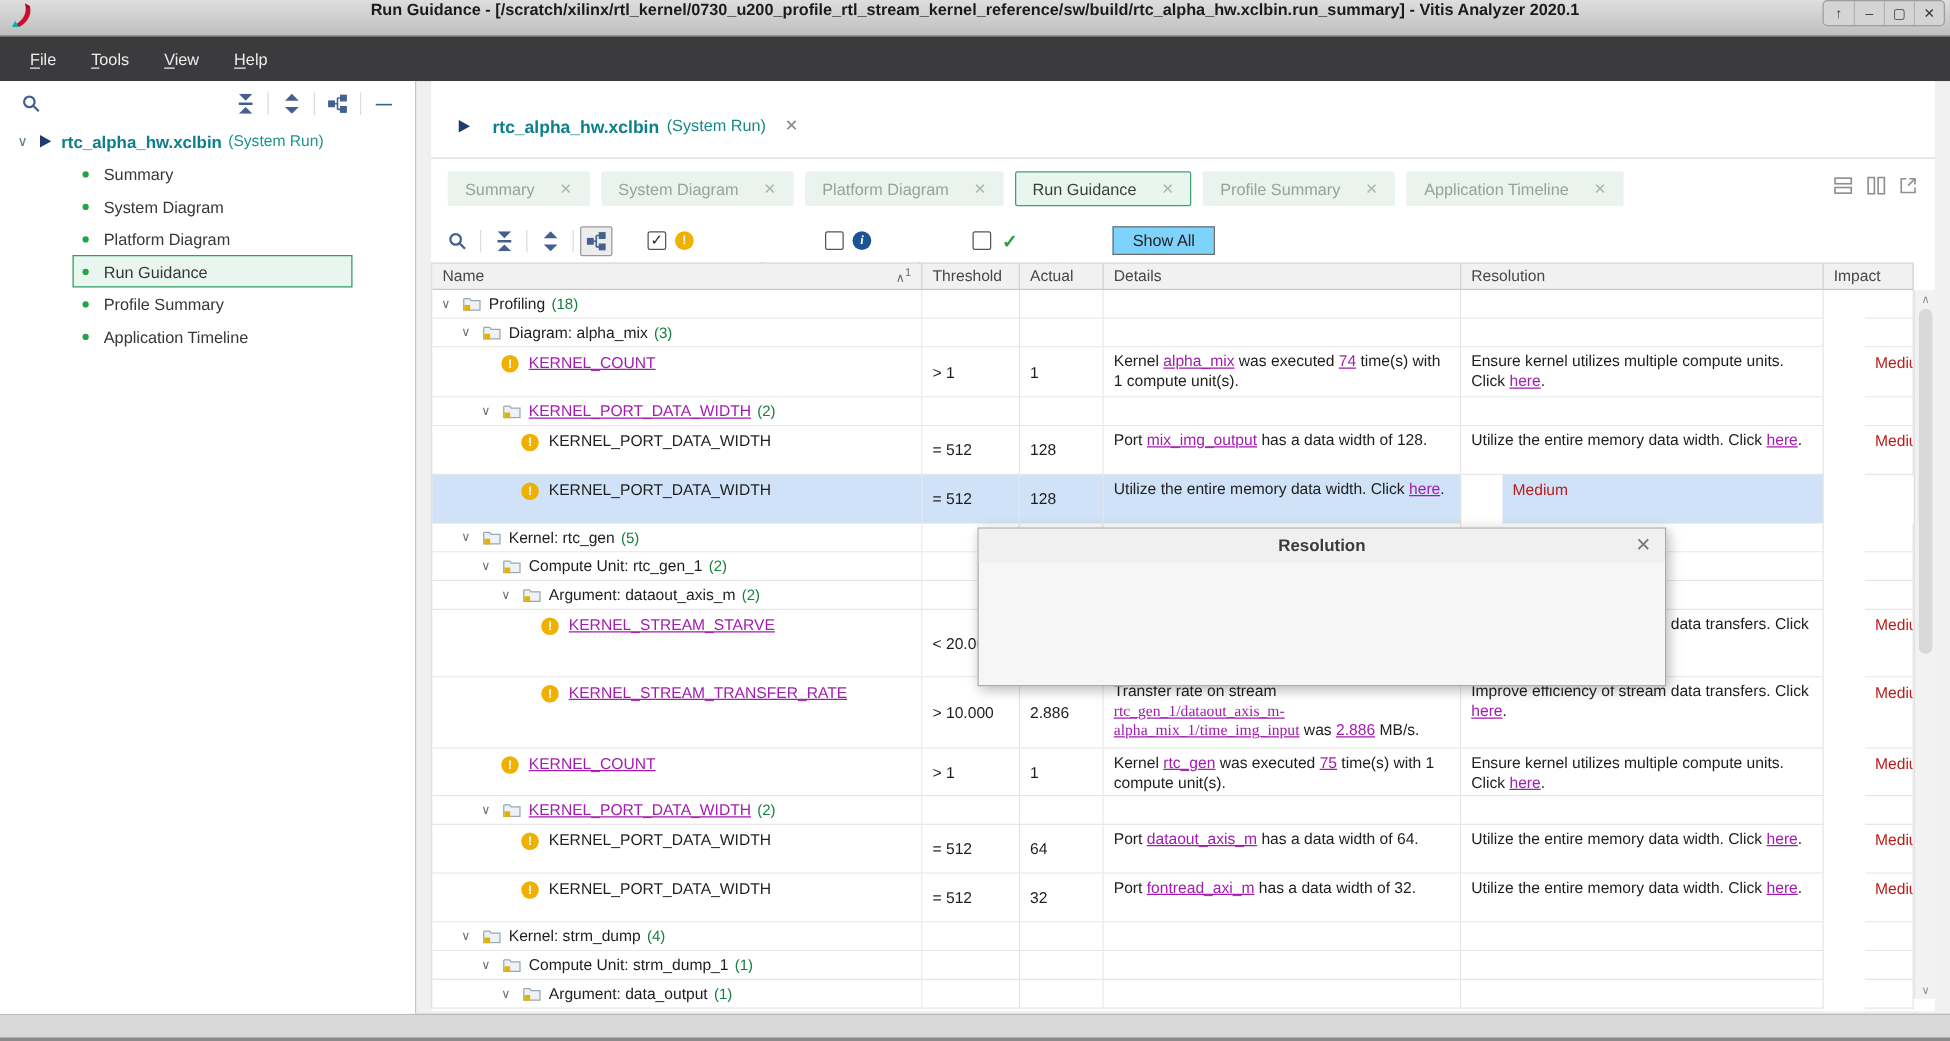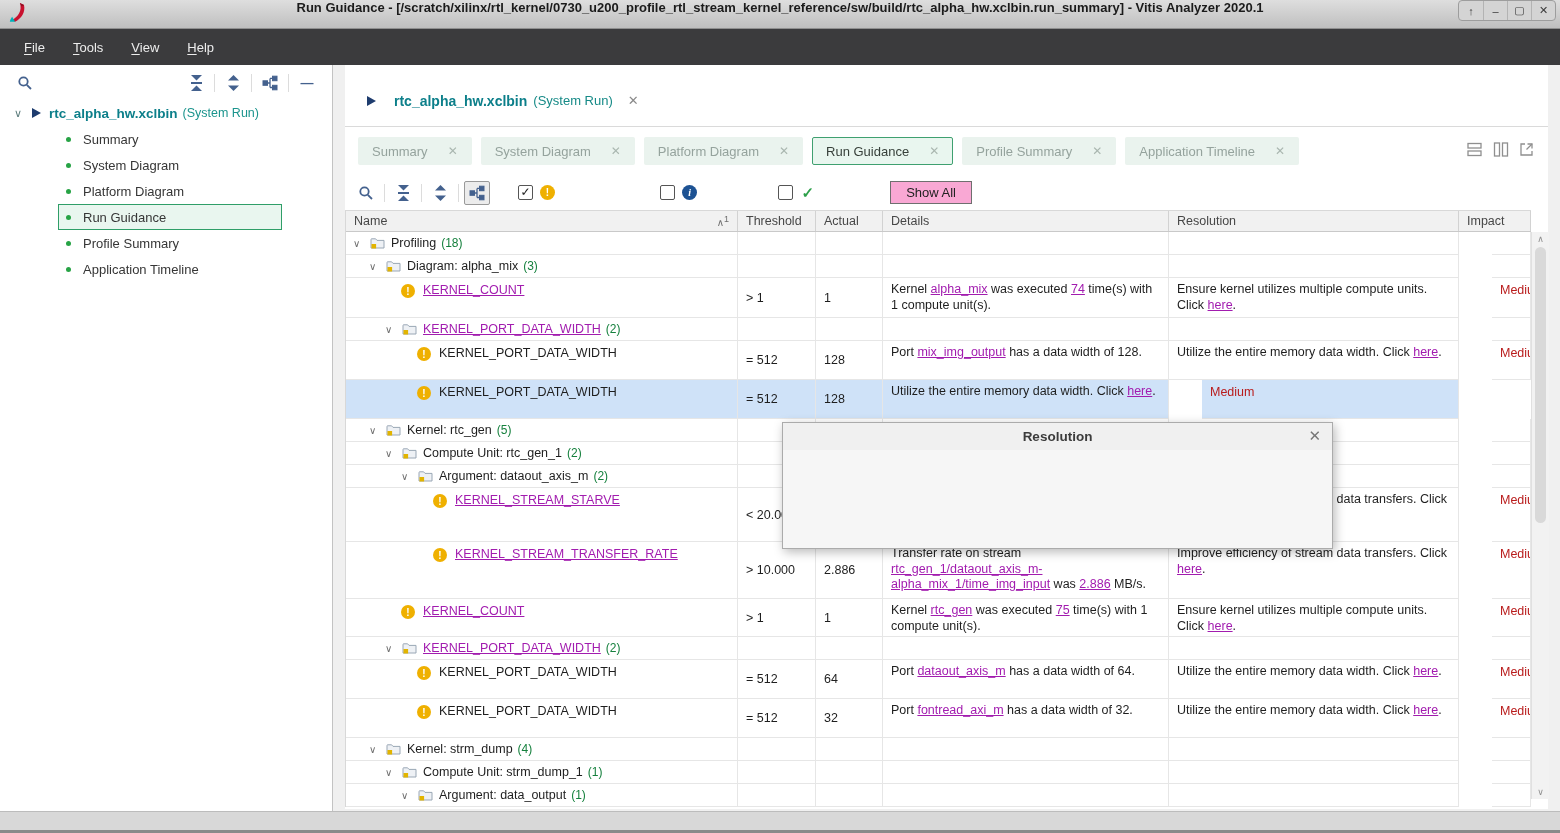--- a/index.html
+++ b/index.html
@@ -68,21 +68,21 @@
   .pressed { border:1px solid #999; background:#ececec; border-radius:2px; }
   .filter { display:flex; align-items:center; margin-left:28px; }
   .cb { width:15px; height:15px; border:1px solid #555; border-radius:2px; background:#fff;
         font-size:12px; line-height:13px; text-align:center; color:#1c1c1c; flex:none; }
   .st-icon { width:15px; height:15px; border-radius:50%; margin-left:7px; font-size:10px; font-weight:bold;
              display:flex; align-items:center; justify-content:center; flex:none; }
   .st-icon.warning { background:#efb000; color:#fff; }
   .st-icon.info { background:#1d5293; color:#fff; font-style:italic; font-family:"Liberation Serif", serif; }
   .st-icon.met { background:none; color:#2da04a; font-size:15px; }
   .filter-label { margin-left:7px; font-size:13px; color:#3b82f6;margin-top:44px; }
-  .show-all { margin-left:28px; height:23px; padding:0 15px; background:#f9a8d4; border:1px solid #6f6f6f;
+  .show-all { margin-left:28px; height:23px; padding:0 15px; background:#7dd3fc; border:1px solid #6f6f6f;
               font-size:13px; color:#222; display:flex; align-items:center; }
 
   
   .table { position:relative; width:1186px; border-left:1px solid #d8d8d8; }
   .thead, .tr { display:grid; grid-template-columns:392px 78px 67px 286px 290px 72px; }
   .thead { height:22px; background:#f1f1f1; border-top:1px solid #d8d8d8; border-bottom:1px solid #c9c9c9; }
   .th { font-size:12.5px; color:#474747; padding:0 8px; border-right:1px solid #d2d2d2;
         display:flex; align-items:center; }
   .th.first { justify-content:space-between; }
   .sort { color:#6e6e6e; font-size:10px; }
@@ -500,21 +500,21 @@
                 <div class="td rich"><span>Improve efficiency of stream data transfers. Click </span><a class="lnk" href="#">here</a><span>.</span></div>
                 <div class="td impact">Medium</div>
               </div>
               <div class="tr" style="height: 57px;">
                 <div class="td name-td leaf" style="padding-left: 87px;">
                   <span class="warn-ic">!</span>
                   <a class="lnk" href="#">KERNEL_STREAM_TRANSFER_RATE</a>
                 </div>
                 <div class="td mid">&gt; 10.000</div>
                 <div class="td mid">2.886</div>
-                <div class="td rich"><span>Transfer rate on stream </span><a class="lnk" href="#" style="overflow-wrap: anywhere;">rtc_gen_1/dataout_axis_m-alpha_mix_1/time_img_input</a><span> was </span><a class="lnk" href="#">2.886</a><span> MB/s.</span></div>
+                <div class="td rich"><span>Transfer rate on stream </span><a class="lnk" href="#" style="overflow-wrap: anywhere; font-family: Liberation Serif, serif;">rtc_gen_1/dataout_axis_m-alpha_mix_1/time_img_input</a><span> was </span><a class="lnk" href="#">2.886</a><span> MB/s.</span></div>
                 <div class="td rich"><span>Improve efficiency of stream data transfers. Click </span><a class="lnk" href="#">here</a><span>.</span></div>
                 <div class="td impact">Medium</div>
               </div>
               <div class="tr" style="height: 38px;">
                 <div class="td name-td leaf" style="padding-left: 55px;">
                   <span class="warn-ic">!</span>
                   <a class="lnk" href="#">KERNEL_COUNT</a>
                 </div>
                 <div class="td mid">&gt; 1</div>
                 <div class="td mid">1</div>

